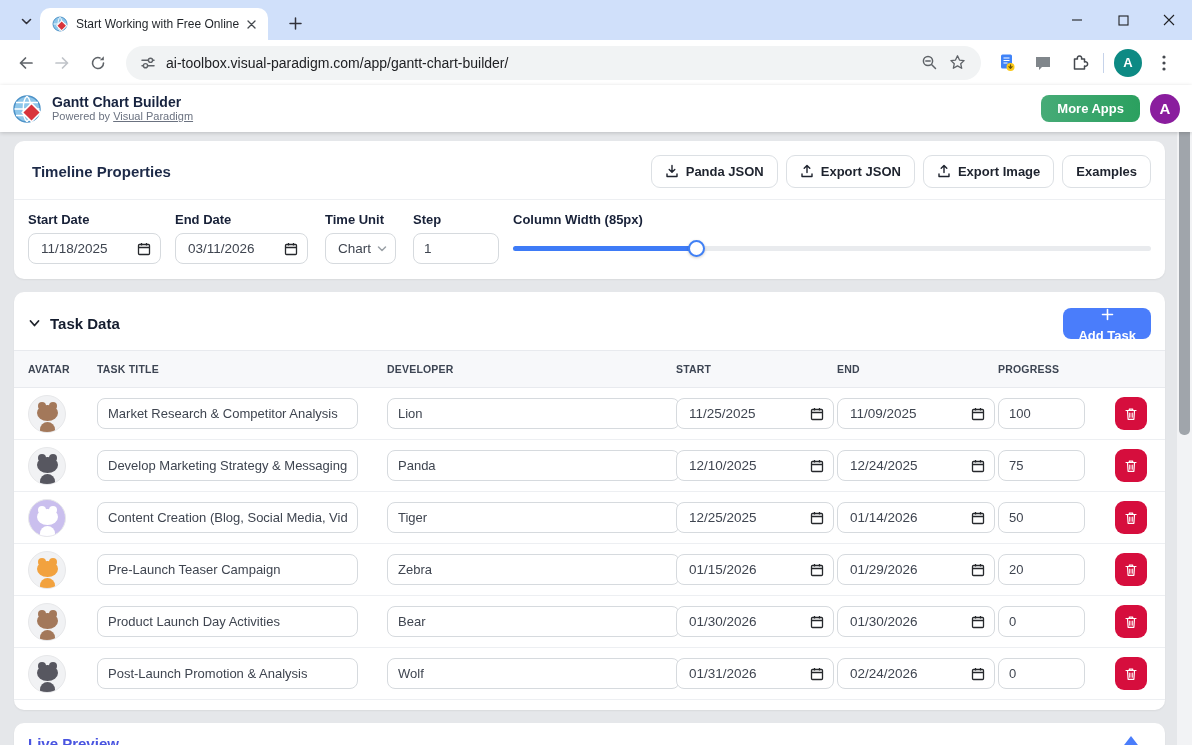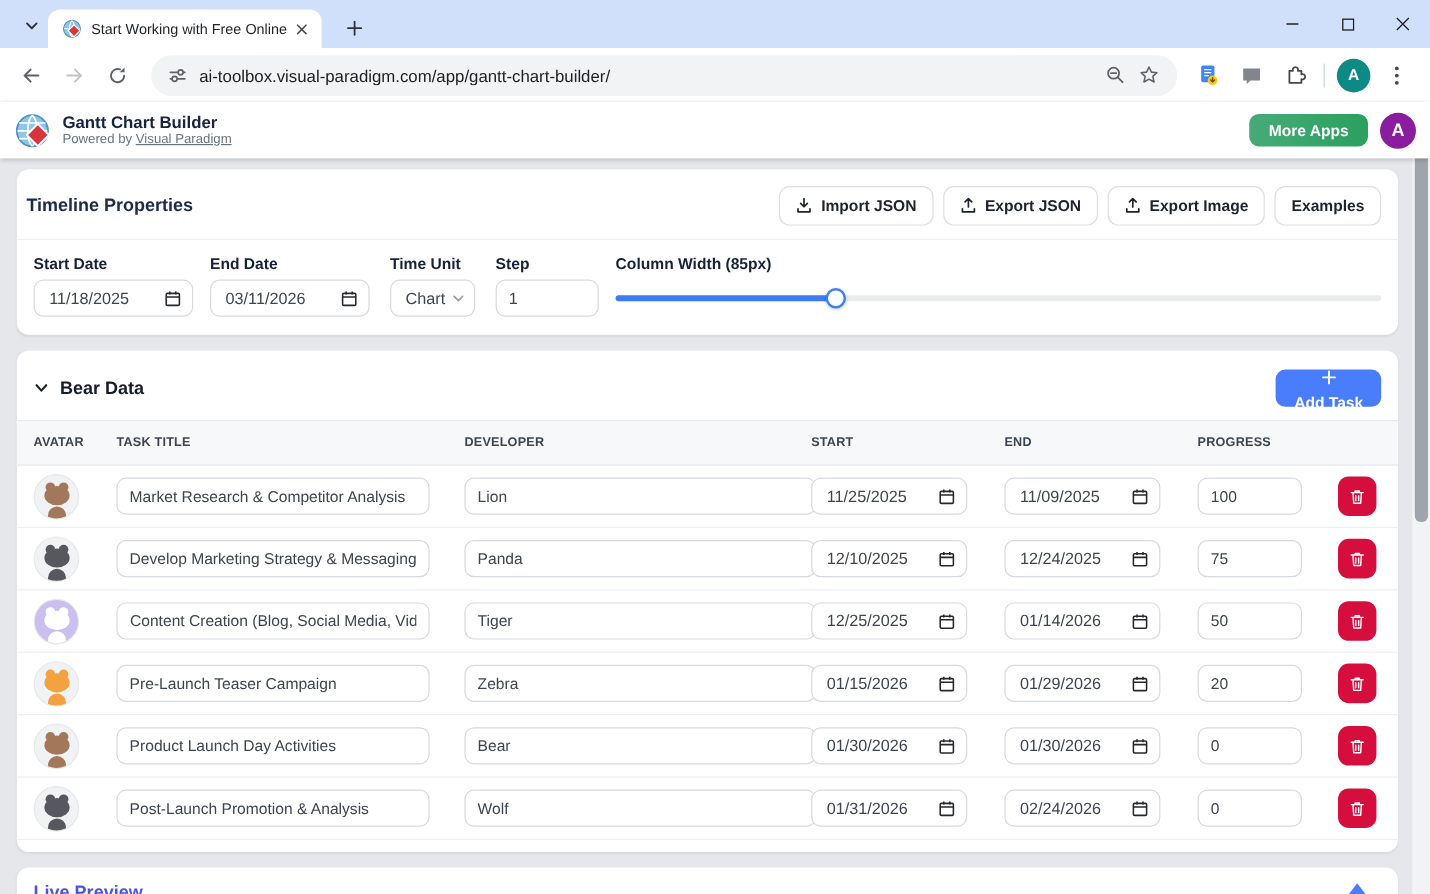--- a/index.html
+++ b/index.html
@@ -33,21 +33,21 @@
   .apptitles { flex:1; }
   .apptitle { font-size:14px; font-weight:700; color:#17233f; line-height:16px; }
   .powered { font-size:11px; color:#6b7280; line-height:13px; }
   .powered a { color:#6b7280; text-decoration:underline; cursor:pointer; }
   .moreapps { height:27px; padding:0 16px; border:none; border-radius:8px; background:linear-gradient(90deg,#46ab77,#2ba05f); color:#fff; font-size:13px; font-weight:700; font-family:inherit; cursor:pointer; margin-right:10px; }
   .useravatar { width:30px; height:30px; border-radius:50%; background:#8a1d9e; color:#fff; font-size:15px; font-weight:700; display:flex; align-items:center; justify-content:center; cursor:pointer; }
 
   
   .content { padding-top:9px; height:613px; }
   .card { background:#fff; border-radius:10px; margin:0 27px 13px 14px; box-shadow:0 1px 2px rgba(0,0,0,.06); }
-  .card-head { display:flex; align-items:center; justify-content:space-between; padding:14px 14px 0 8px; height:46px; }
+  .card-head { display:flex; align-items:center; justify-content:space-between; padding:14px 14px 0 18px; height:46px; }
   .card-title { font-size:15px; font-weight:700; color:#1d2a48; }
   .btnrow { display:flex; gap:8px; }
   .wbtn { height:33px; padding:0 13px; background:#fff; border:1px solid #dcе0e4; border:1px solid #dce0e4; border-radius:9px; display:flex; align-items:center; gap:7px; font-size:13px; font-weight:600; color:#1e232e; font-family:inherit; cursor:pointer; }
   .divider { border-top:1px solid #edeff2; margin:12px 0 0 0; }
 
   .fields { display:flex; padding:12px 14px 15px 14px; }
   .field label { display:block; font-size:13px; font-weight:700; color:#182138; margin-bottom:6px; height:15px; }
   .f-start { width:133px; margin-right:14px; }
   .f-end { width:133px; margin-right:17px; }
   .f-unit { width:71px; margin-right:17px; }
@@ -67,21 +67,21 @@
   .taskhead { display:flex; align-items:center; justify-content:space-between; padding:14px 14px 0 14px; height:48px; }
   .taskhead .left { display:flex; align-items:center; gap:9px; cursor:pointer; }
   .addtask { height:31px; padding:0 15px; border:none; border-radius:8px; background:#4a7dfb; color:#fff; font-size:13px; font-weight:600; font-family:inherit; display:flex; align-items:center; gap:7px; cursor:pointer;flex-direction:column; }
   .grid { display:grid; grid-template-columns:69px 290px 289px 161px 161px 117px 1fr; align-items:center; padding:0 14px; }
   .thead { height:38px; background:#f7f8fa; border-top:1px solid #e8eaee; border-bottom:1px solid #e8eaee; margin-top:10px; }
   .thead div { font-size:10.5px; font-weight:700; color:#3d4553; letter-spacing:.2px; }
   .trow { height:52px; border-bottom:1px solid #edeff2; }
   .trow .tinput { font-size:13px; }
   .c-title .tinput { width:261px; }
   .c-dev .tinput { width:293px; }
-  .c-date .dateinput { width:130px; }
+  .c-date .dateinput { width:158px; }
   .c-prog .tinput { width:87px; }
   .delbtn { width:32px; height:33px; border:none; border-radius:9px; background:#d60e3d; display:flex; align-items:center; justify-content:center; cursor:pointer; }
 
   .avatar { position:relative; width:38px; height:38px; border-radius:50%; background:#f1f2f4; border:1px solid #e7e8ea; overflow:hidden; }
   .avatar i { position:absolute; background:var(--c,#999); }
   .avatar .ear-l { left:9px; top:6px; width:8px; height:8px; border-radius:50%; }
   .avatar .ear-r { left:20px; top:6px; width:8px; height:8px; border-radius:50%; }
   .avatar .head { left:8px; top:9px; width:21px; height:16px; border-radius:50%; }
   .avatar .body { left:11px; top:26px; width:15px; height:11px; border-radius:8px 8px 0 0; }
   .avatar[data-kind="bear"] { --c:#a3785a; }
@@ -269,21 +269,21 @@
   <div class="card">
     <div class="card-head">
       <div class="card-title">Timeline Properties</div>
       <div class="btnrow">
         <button class="wbtn">
           <span>
               <svg width="14" height="14" viewBox="0 0 14 14">
                 <path d="M7 1.5v6.5M4.2 5.5L7 8.3l2.8-2.8M2 10v2.5h10V10" fill="none" stroke="#1e232e" stroke-width="1.4" stroke-linecap="round" stroke-linejoin="round"></path>
               </svg>
             </span>
-          <span>Import JSON</span>
+          <span>Panda JSON</span>
         </button>
         <button class="wbtn">
           <span>
               <svg width="14" height="14" viewBox="0 0 14 14">
                 <path d="M7 8.5V2M4.2 4.3L7 1.5l2.8 2.8M2 10v2.5h10V10" fill="none" stroke="#1e232e" stroke-width="1.4" stroke-linecap="round" stroke-linejoin="round"></path>
               </svg>
             </span>
           <span>Export JSON</span>
         </button>
         <button class="wbtn">
@@ -352,21 +352,21 @@
   </div>
 
   <div class="card">
     <div class="taskhead">
       <div class="left">
         <span>
             <svg width="13" height="13" viewBox="0 0 13 13">
               <path d="M2.5 4l4 4.5L10.5 4" fill="none" stroke="#20242c" stroke-width="1.8" stroke-linecap="round" stroke-linejoin="round"></path>
             </svg>
           </span>
-        <span class="card-title" style="color:#141c2e;">Bear Data</span>
+        <span class="card-title" style="color:#141c2e;">Task Data</span>
       </div>
       <button class="addtask">
         <span>
             <svg width="13" height="13" viewBox="0 0 13 13">
               <path d="M6.5 1.5v10M1.5 6.5h10" stroke="#fff" stroke-width="1.6" stroke-linecap="round"></path>
             </svg>
           </span>
         <span>Add Task</span>
       </button>
     </div>

